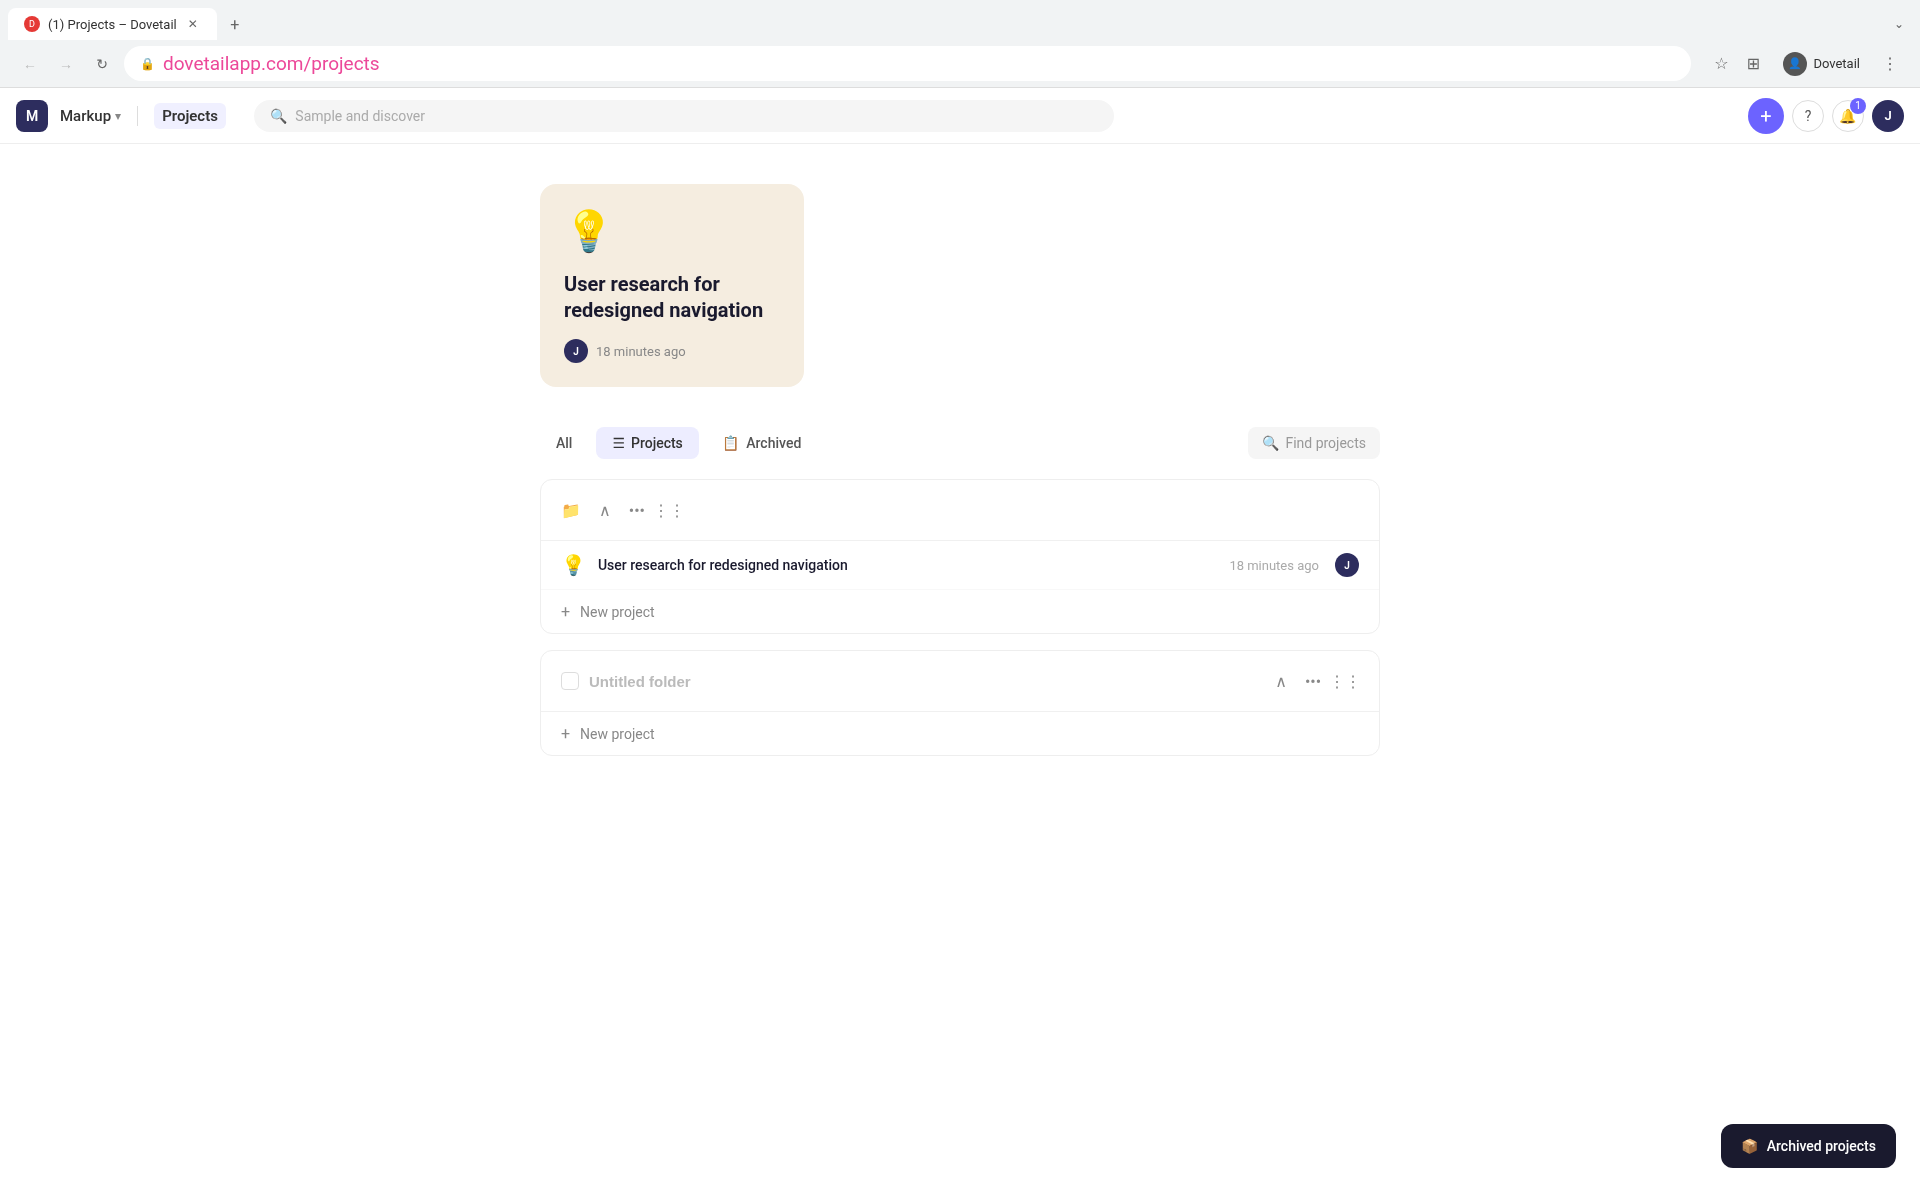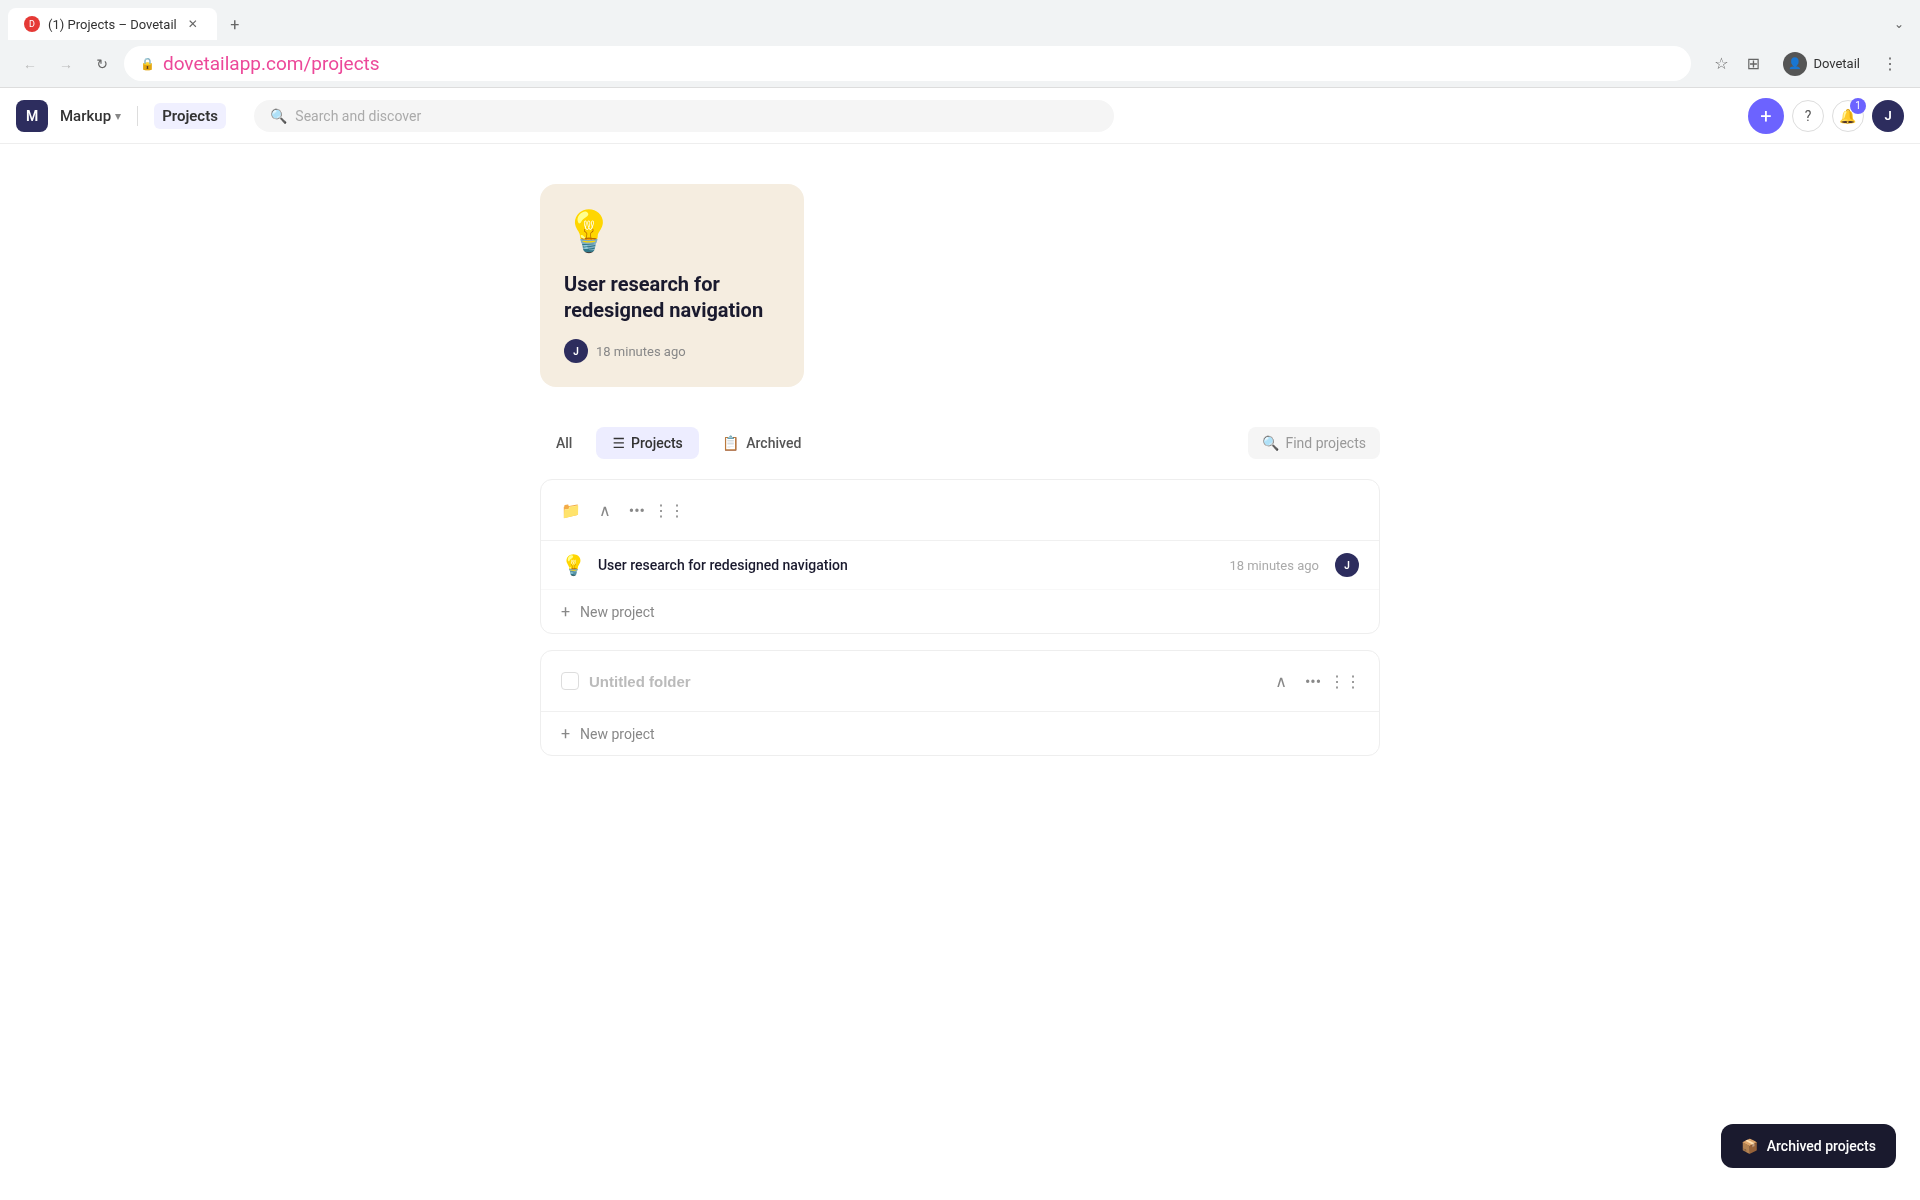--- a/index.html
+++ b/index.html
@@ -142,21 +142,21 @@
   <div class="workspace-name">
     <span>Markup</span>
     <span class="chevron-down">▾</span>
   </div>
   <div class="divider-v"></div>
   <div class="projects-tab">
     <span>Projects</span>
   </div>
   <div class="search-bar">
     <span class="search-icon">🔍</span>
-    <span class="search-placeholder">Search and discover</span>
+    <span class="search-placeholder">Sample and discover</span>
   </div>
   <div class="header-actions">
     <div class="add-btn">
       <span>+</span>
     </div>
     <div class="help-btn">
       <span>?</span>
     </div>
     <div class="notif-btn">
       🔔

